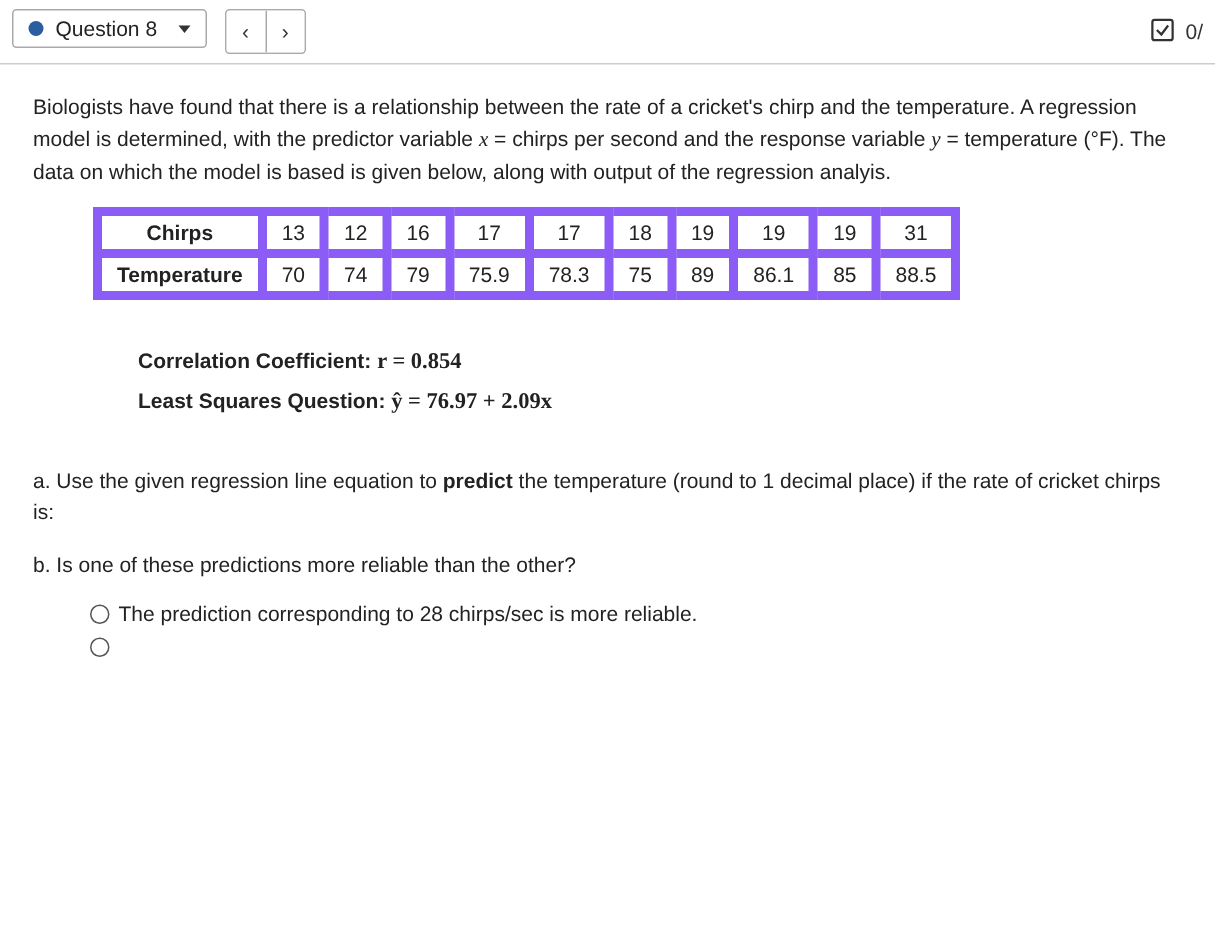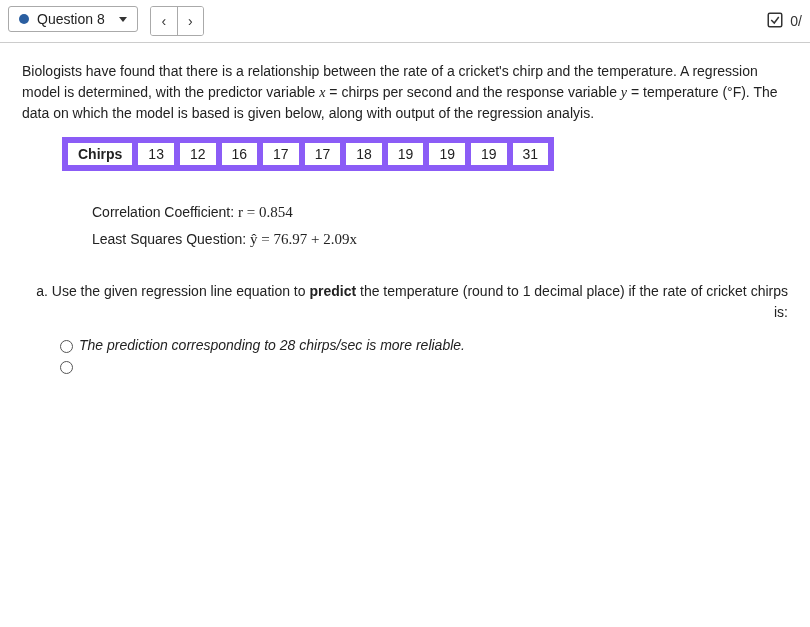--- a/index.html
+++ b/index.html
@@ -90,29 +90,29 @@
       font-size: 14px;
     }
     table.data-table th {
       font-weight: bold;
       background: #fff;
     }
 
     .analysis {
       margin: 0 0 28px 70px;
       line-height: 1.8;
+      font-weight: bold;
     }
     .analysis .mathline {
       font-family: "Times New Roman", serif;
       font-size: 15px;
     }
     .part {
       margin-bottom: 14px;
       line-height: 1.5;
-      text-align: right;
     }
     .inputs-list {
       margin: 12px 0 18px 26px;
       list-style: disc;
     }
     .inputs-list li {
       margin-bottom: 10px;
       display: list-item;
     }
     .num-input {
@@ -123,25 +123,24 @@
       padding: 1px 4px;
       vertical-align: middle;
     }
     .unit { margin-left: 6px; }
 
     .radio-list {
       margin: 14px 0 0 38px;
     }
     .radio-item {
       display: flex;
-      align-items: flex-end;
+      align-items: center;
       gap: 6px;
       margin-bottom: 8px;
       cursor: pointer;
-      font-style: italic;
     }
     .radio-circle {
       width: 13px; height: 13px;
       border: 1px solid #555;
       border-radius: 50%;
       display: inline-block;
       flex-shrink: 0;
     }
   </style>
 </head>
@@ -188,39 +187,53 @@
       <td>12</td>
       <td>16</td>
       <td>17</td>
       <td>17</td>
       <td>18</td>
       <td>19</td>
       <td>19</td>
       <td>19</td>
       <td>31</td>
     </tr>
+    <tr>
+      <th>Temperature</th>
+      <td>70</td>
+      <td>74</td>
+      <td>79</td>
+      <td>75.9</td>
+      <td>78.3</td>
+      <td>75</td>
+      <td>89</td>
+      <td>86.1</td>
+      <td>85</td>
+      <td>88.5</td>
+    </tr>
   </tbody>
     </table>
 
   <div class="analysis">
     <div>
       <span>Correlation Coefficient:  </span>
       <span class="mathline">r = 0.854</span>
     </div>
     <div>
       <span>Least Squares Question:  </span>
       <span class="mathline">ŷ = 76.97 + 2.09x</span>
     </div>
   </div>
 
   <p class="part">
     <span>a. Use the given regression line equation to </span><b>predict</b><span> the temperature (round to 1 decimal place) if the rate of cricket chirps is:</span>
   </p>
 
 
+  <p class="part">b. Is one of these predictions more reliable than the other?</p>
 
   <div class="radio-list">
     <div class="radio-item">
       <span class="radio-circle"></span>
       <span>The prediction corresponding to 28 chirps/sec is more reliable.</span>
     </div>
     <div class="radio-item">
       <span class="radio-circle"></span>
     </div>
   </div>

